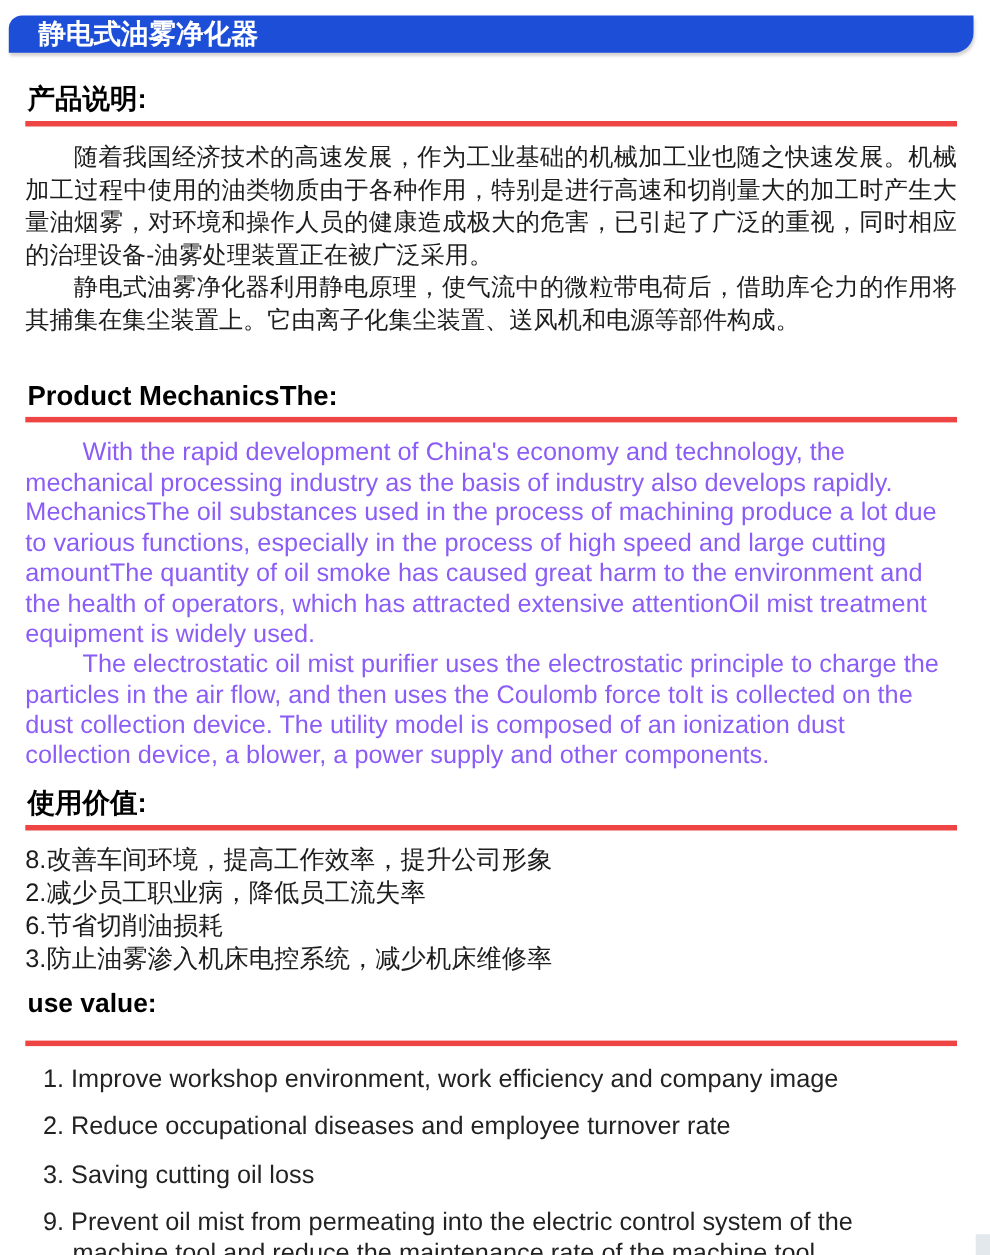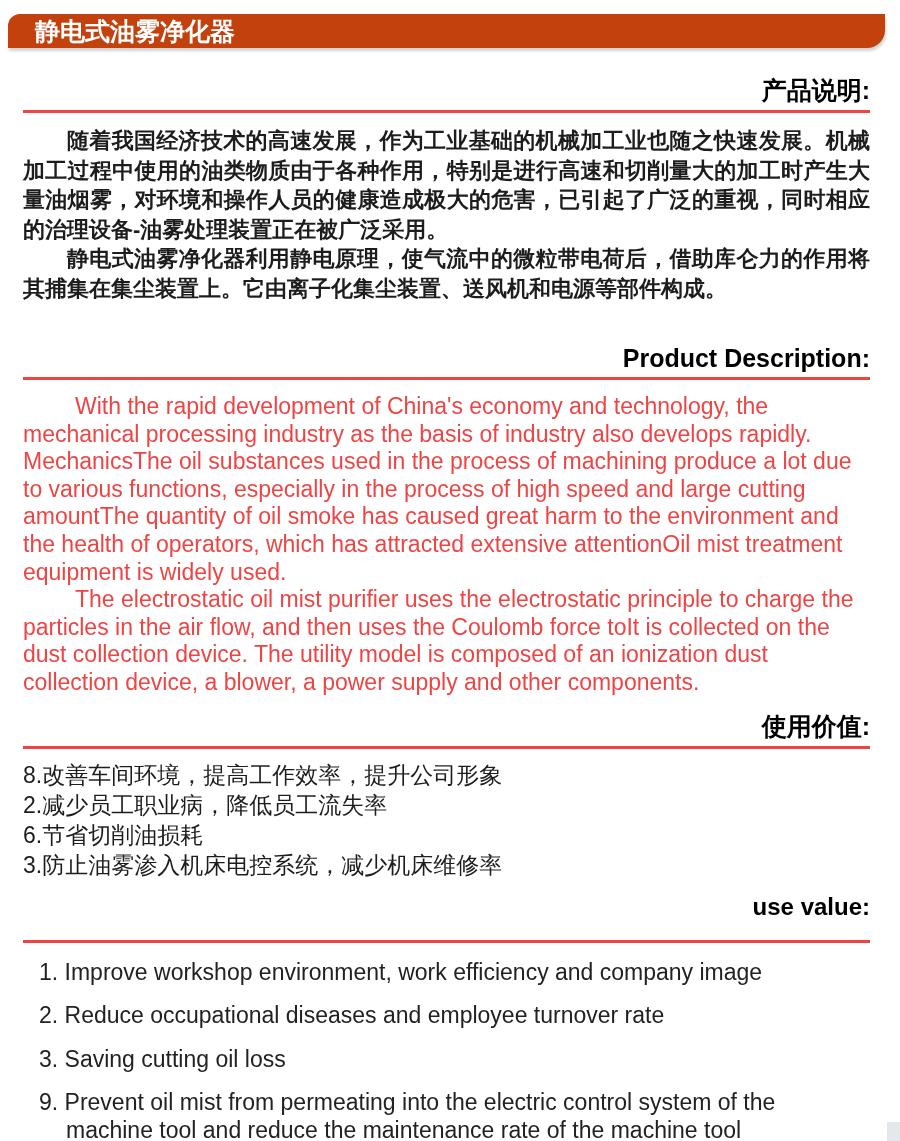--- a/index.html
+++ b/index.html
@@ -11,64 +11,63 @@
     width: 900px;
     height: 1141px;
     position: relative;
     overflow: hidden;
     font-family: "Liberation Sans", "DejaVu Sans", sans-serif;
     color: #1d1d1d;
   }
   .title-bar {
     margin: 14px 15px 0 8px;
     height: 34px;
-    background: #c2410c;
+    background: #1d4ed8;
     border-radius: 12px 0 18px 0;
     box-shadow: 1px 3px 3px rgba(130,125,120,0.35);
     color: #ffffff;
     font-size: 25px;
     font-weight: bold;
     line-height: 34px;
     padding-left: 27px;
     box-sizing: border-box;
   }
   .content {
     margin: 0 30px 0 23px;
   }
   h2.section-heading {
     margin: 0;
     font-size: 25px;
     font-weight: bold;
     color: #000000;
     line-height: 30px;
     padding: 0 0 5px 2px;
-    border-bottom: 3px solid #ef4444;
-    text-align: right;
+    border-bottom: 5px solid #ef4444;
   }
   h2.heading-cn-product { margin-top: 27px; }
   h2.heading-en-product { margin-top: 40px; padding-bottom: 4px; }
   h2.heading-cn-value   { margin-top: 14px; }
   h2.heading-en-value   { margin-top: 12px; font-size: 24px; padding-bottom: 18px; }
 
-  .cn-body { margin-top: 13px; font-weight: bold; }
+  .cn-body { margin-top: 13px; }
   .cn-body p {
     margin: 0;
     font-size: 22px;
     line-height: 29.5px;
     text-indent: 2em;
     text-align: justify;
     text-justify: inter-ideograph;
   }
   .en-body { margin-top: 13px; }
   .en-body p {
     margin: 0;
     font-size: 23px;
     line-height: 27.6px;
     text-indent: 52px;
-    color: #ef4444;
+    color: #8b5cf6;
   }
   .cn-list { margin-top: 11px; }
   .cn-list p {
     margin: 0;
     font-size: 23px;
     line-height: 30px;
   }
   .en-list { margin-top: 7px; }
   .en-list p {
     margin: 16px;
@@ -98,21 +97,21 @@
 
   <section>
     <h2 class="section-heading heading-cn-product">产品说明:</h2>
     <div class="cn-body">
       <p>随着我国经济技术的高速发展，作为工业基础的机械加工业也随之快速发展。机械加工过程中使用的油类物质由于各种作用，特别是进行高速和切削量大的加工时产生大量油烟雾，对环境和操作人员的健康造成极大的危害，已引起了广泛的重视，同时相应的治理设备-油雾处理装置正在被广泛采用。</p>
       <p>静电式油雾净化器利用静电原理，使气流中的微粒带电荷后，借助库仑力的作用将其捕集在集尘装置上。它由离子化集尘装置、送风机和电源等部件构成。</p>
     </div>
   </section>
 
   <section>
-    <h2 class="section-heading heading-en-product">Product Description:</h2>
+    <h2 class="section-heading heading-en-product">Product MechanicsThe:</h2>
     <div class="en-body">
       <p>With the rapid development of China's economy and technology, the mechanical processing industry as the basis of industry also develops rapidly. MechanicsThe oil substances used in the process of machining produce a lot due to various functions, especially in the process of high speed and large cutting amountThe quantity of oil smoke has caused great harm to the environment and the health of operators, which has attracted extensive attentionOil mist treatment equipment is widely used.</p>
       <p>The electrostatic oil mist purifier uses the electrostatic principle to charge the particles in the air flow, and then uses the Coulomb force toIt is collected on the dust collection device. The utility model is composed of an ionization dust collection device, a blower, a power supply and other components.</p>
     </div>
   </section>
 
   <section>
     <h2 class="section-heading heading-cn-value">使用价值:</h2>
     <div class="cn-list">
       <p>8.改善车间环境，提高工作效率，提升公司形象</p>

